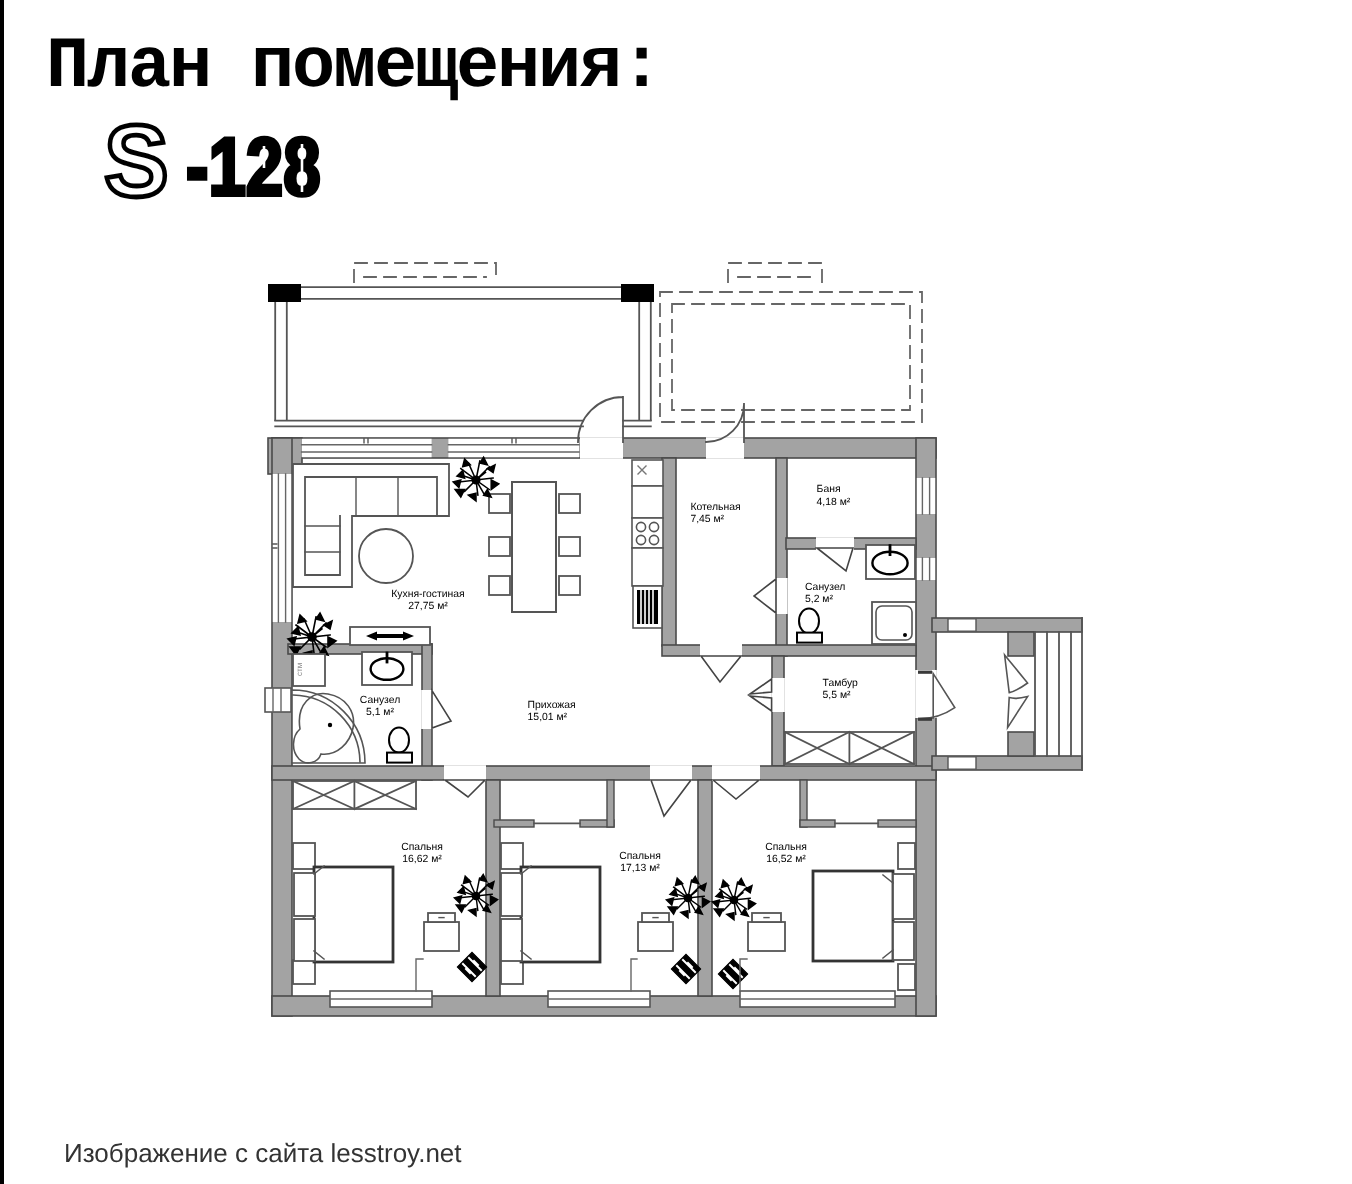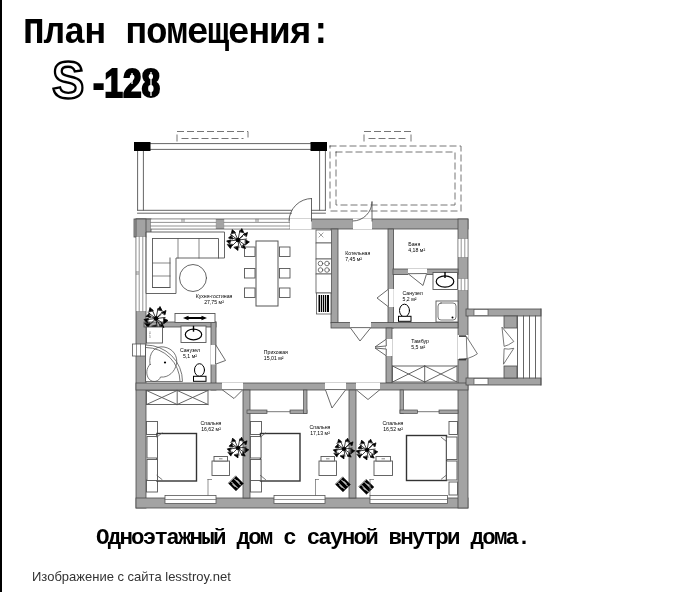--- a/index.html
+++ b/index.html
@@ -480,16 +480,15 @@
 
 <text x="320" y="429.3">Спальня</text>
           <text x="320" y="435.4">17,13 м²</text>
 
 <text x="393" y="424.8">Спальня</text>
           <text x="393" y="431">16,52 м²</text>
 </g>
 </g>
 </svg>
 
-<div id="caption">Одноэтажный дом с сауной внутри дома.</div>
 
 <div id="footer">Изображение с сайта lesstroy.net</div>
 </div>
 
 </body></html>

